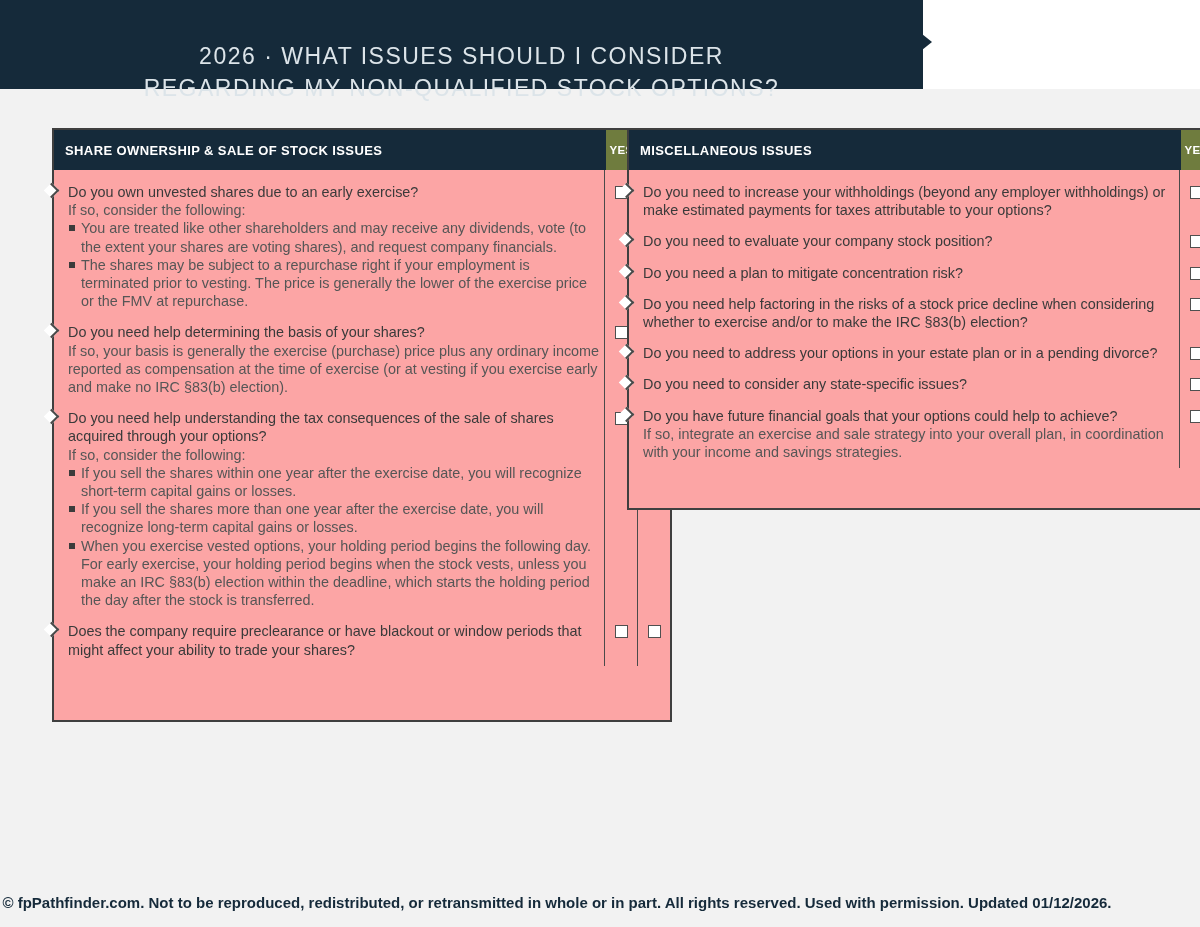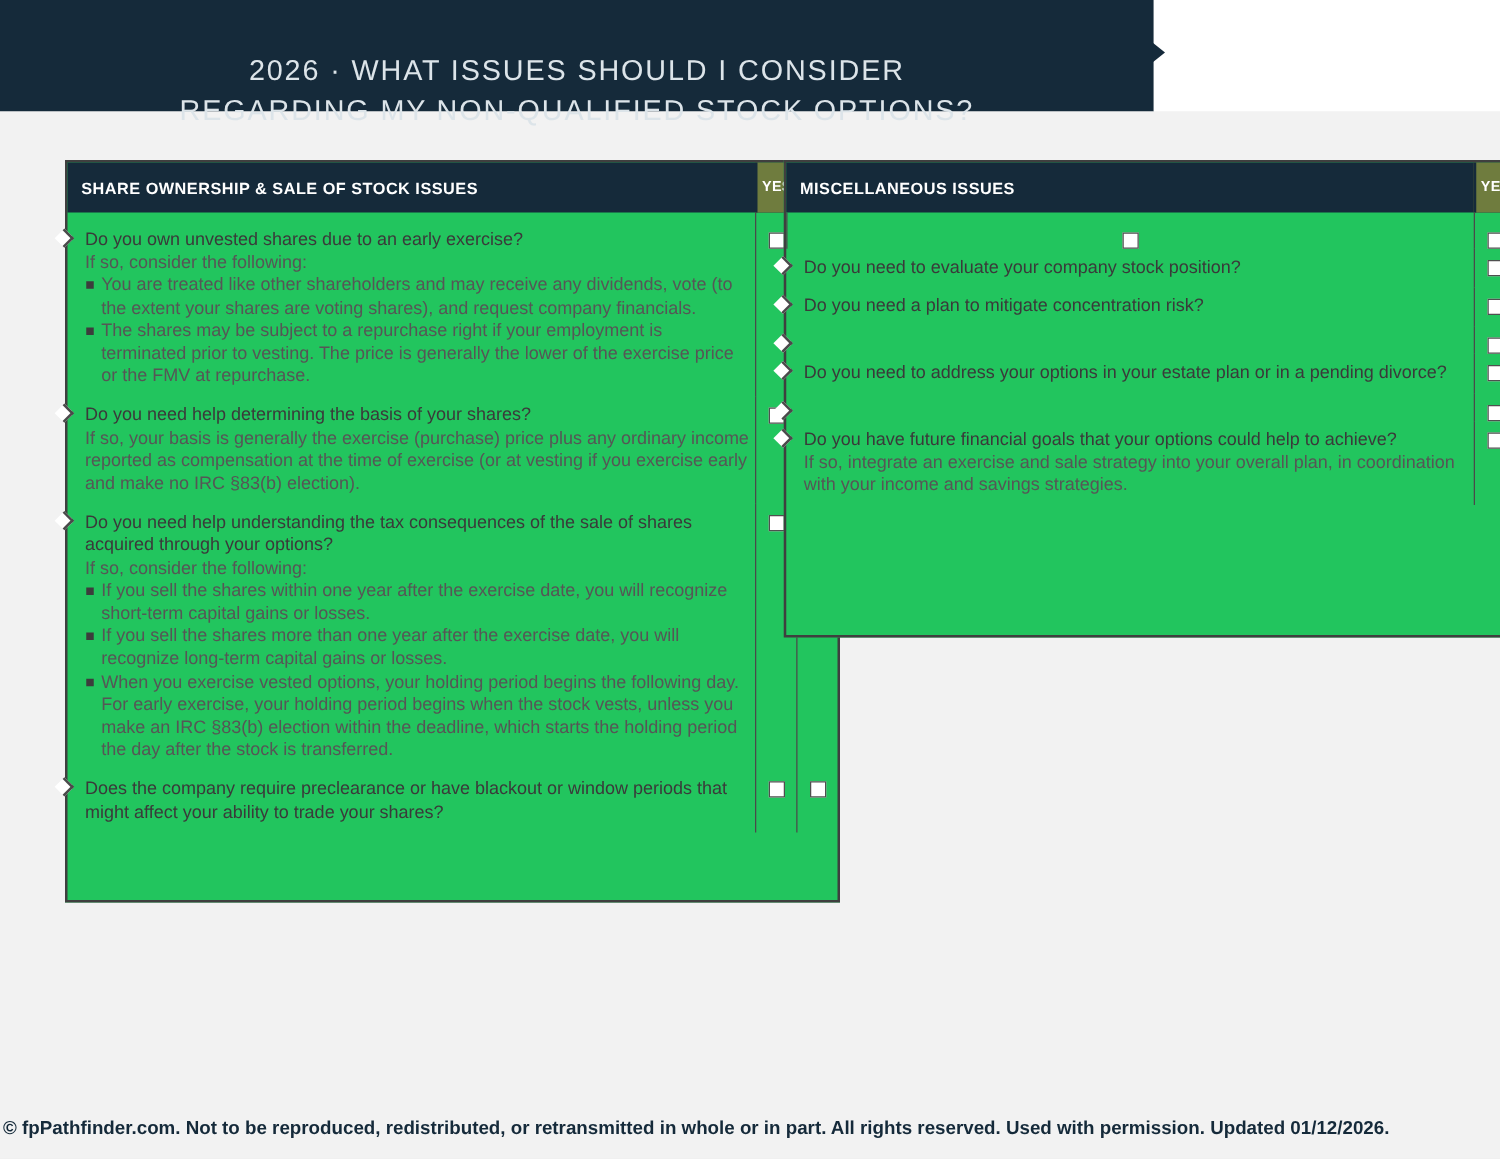--- a/index.html
+++ b/index.html
@@ -8,21 +8,21 @@
 
   
   .header-band{position:absolute;top:0;left:0;width:923px;height:89px;background:var(--navy,#152a3a);}
   .white-strip{position:absolute;top:0;left:923px;width:277px;height:89px;background:#ffffff;}
   .header-title{position:absolute;top:12px;left:0;width:923px;text-align:center;
     color:var(--title-text,#dce4e9);font-size:23px;line-height:32px;letter-spacing:1.5px;font-weight:400;margin-top:28px;}
   .header-arrow{position:absolute;left:922px;top:34px;width:0;height:0;
     border-left:10px solid var(--navy,#152a3a);border-top:8px solid transparent;border-bottom:8px solid transparent;}
 
   
-  .checklist{position:absolute;top:128px;width:620px;background:#22c55e;
+  .checklist{position:absolute;top:128px;width:620px;background:#fca5a5;
     border:2px solid var(--border-dark,#3f3f3f);box-sizing:border-box;}
   .checklist.left{left:52px;min-height:594px;}
   .checklist.right{left:627px;min-height:382px;}
 
   .thead{display:grid;grid-template-columns:1fr 33px 33px;height:40px;background:var(--navy,#152a3a);}
   .ttitle{color:#fff;font-weight:700;font-size:13px;letter-spacing:.4px;display:flex;align-items:center;padding-left:11px;}
   .hcell{display:flex;align-items:center;justify-content:center;color:#fff;font-weight:700;font-size:11.5px;
     border-left:2px solid var(--navy,#152a3a);letter-spacing:.3px;}
   .hcell.yes{background:var(--olive,#6f7c3e);}
   .hcell.no{background:var(--red,#c23b2b);}
@@ -138,20 +138,24 @@
         </div>
       </div>
     </section>
   <section class="checklist right">
       <div class="thead">
         <div class="ttitle">MISCELLANEOUS ISSUES</div>
         <div class="hcell yes">YES</div>
         <div class="hcell no">NO</div>
       </div>
       <div class="trow">
+        <div class="qcell">
+          <span class="chev"></span>
+          <div class="qtext">Do you need to increase your withholdings (beyond any employer withholdings) or make estimated payments for taxes attributable to your options?</div>
+        </div>
         <div class="ccell">
           <span class="cb"></span>
         </div>
         <div class="ccell">
           <span class="cb"></span>
         </div>
       </div>
       <div class="trow">
         <div class="qcell">
           <span class="chev"></span>
@@ -172,20 +176,21 @@
         <div class="ccell">
           <span class="cb"></span>
         </div>
         <div class="ccell">
           <span class="cb"></span>
         </div>
       </div>
       <div class="trow">
         <div class="qcell">
           <span class="chev"></span>
+          <div class="qtext">Do you need help factoring in the risks of a stock price decline when considering whether to exercise and/or to make the IRC §83(b) election?</div>
         </div>
         <div class="ccell">
           <span class="cb"></span>
         </div>
         <div class="ccell">
           <span class="cb"></span>
         </div>
       </div>
       <div class="trow">
         <div class="qcell">
@@ -195,20 +200,21 @@
         <div class="ccell">
           <span class="cb"></span>
         </div>
         <div class="ccell">
           <span class="cb"></span>
         </div>
       </div>
       <div class="trow">
         <div class="qcell">
           <span class="chev"></span>
+          <div class="qtext">Do you need to consider any state-specific issues?</div>
         </div>
         <div class="ccell">
           <span class="cb"></span>
         </div>
         <div class="ccell">
           <span class="cb"></span>
         </div>
       </div>
       <div class="trow">
         <div class="qcell">

